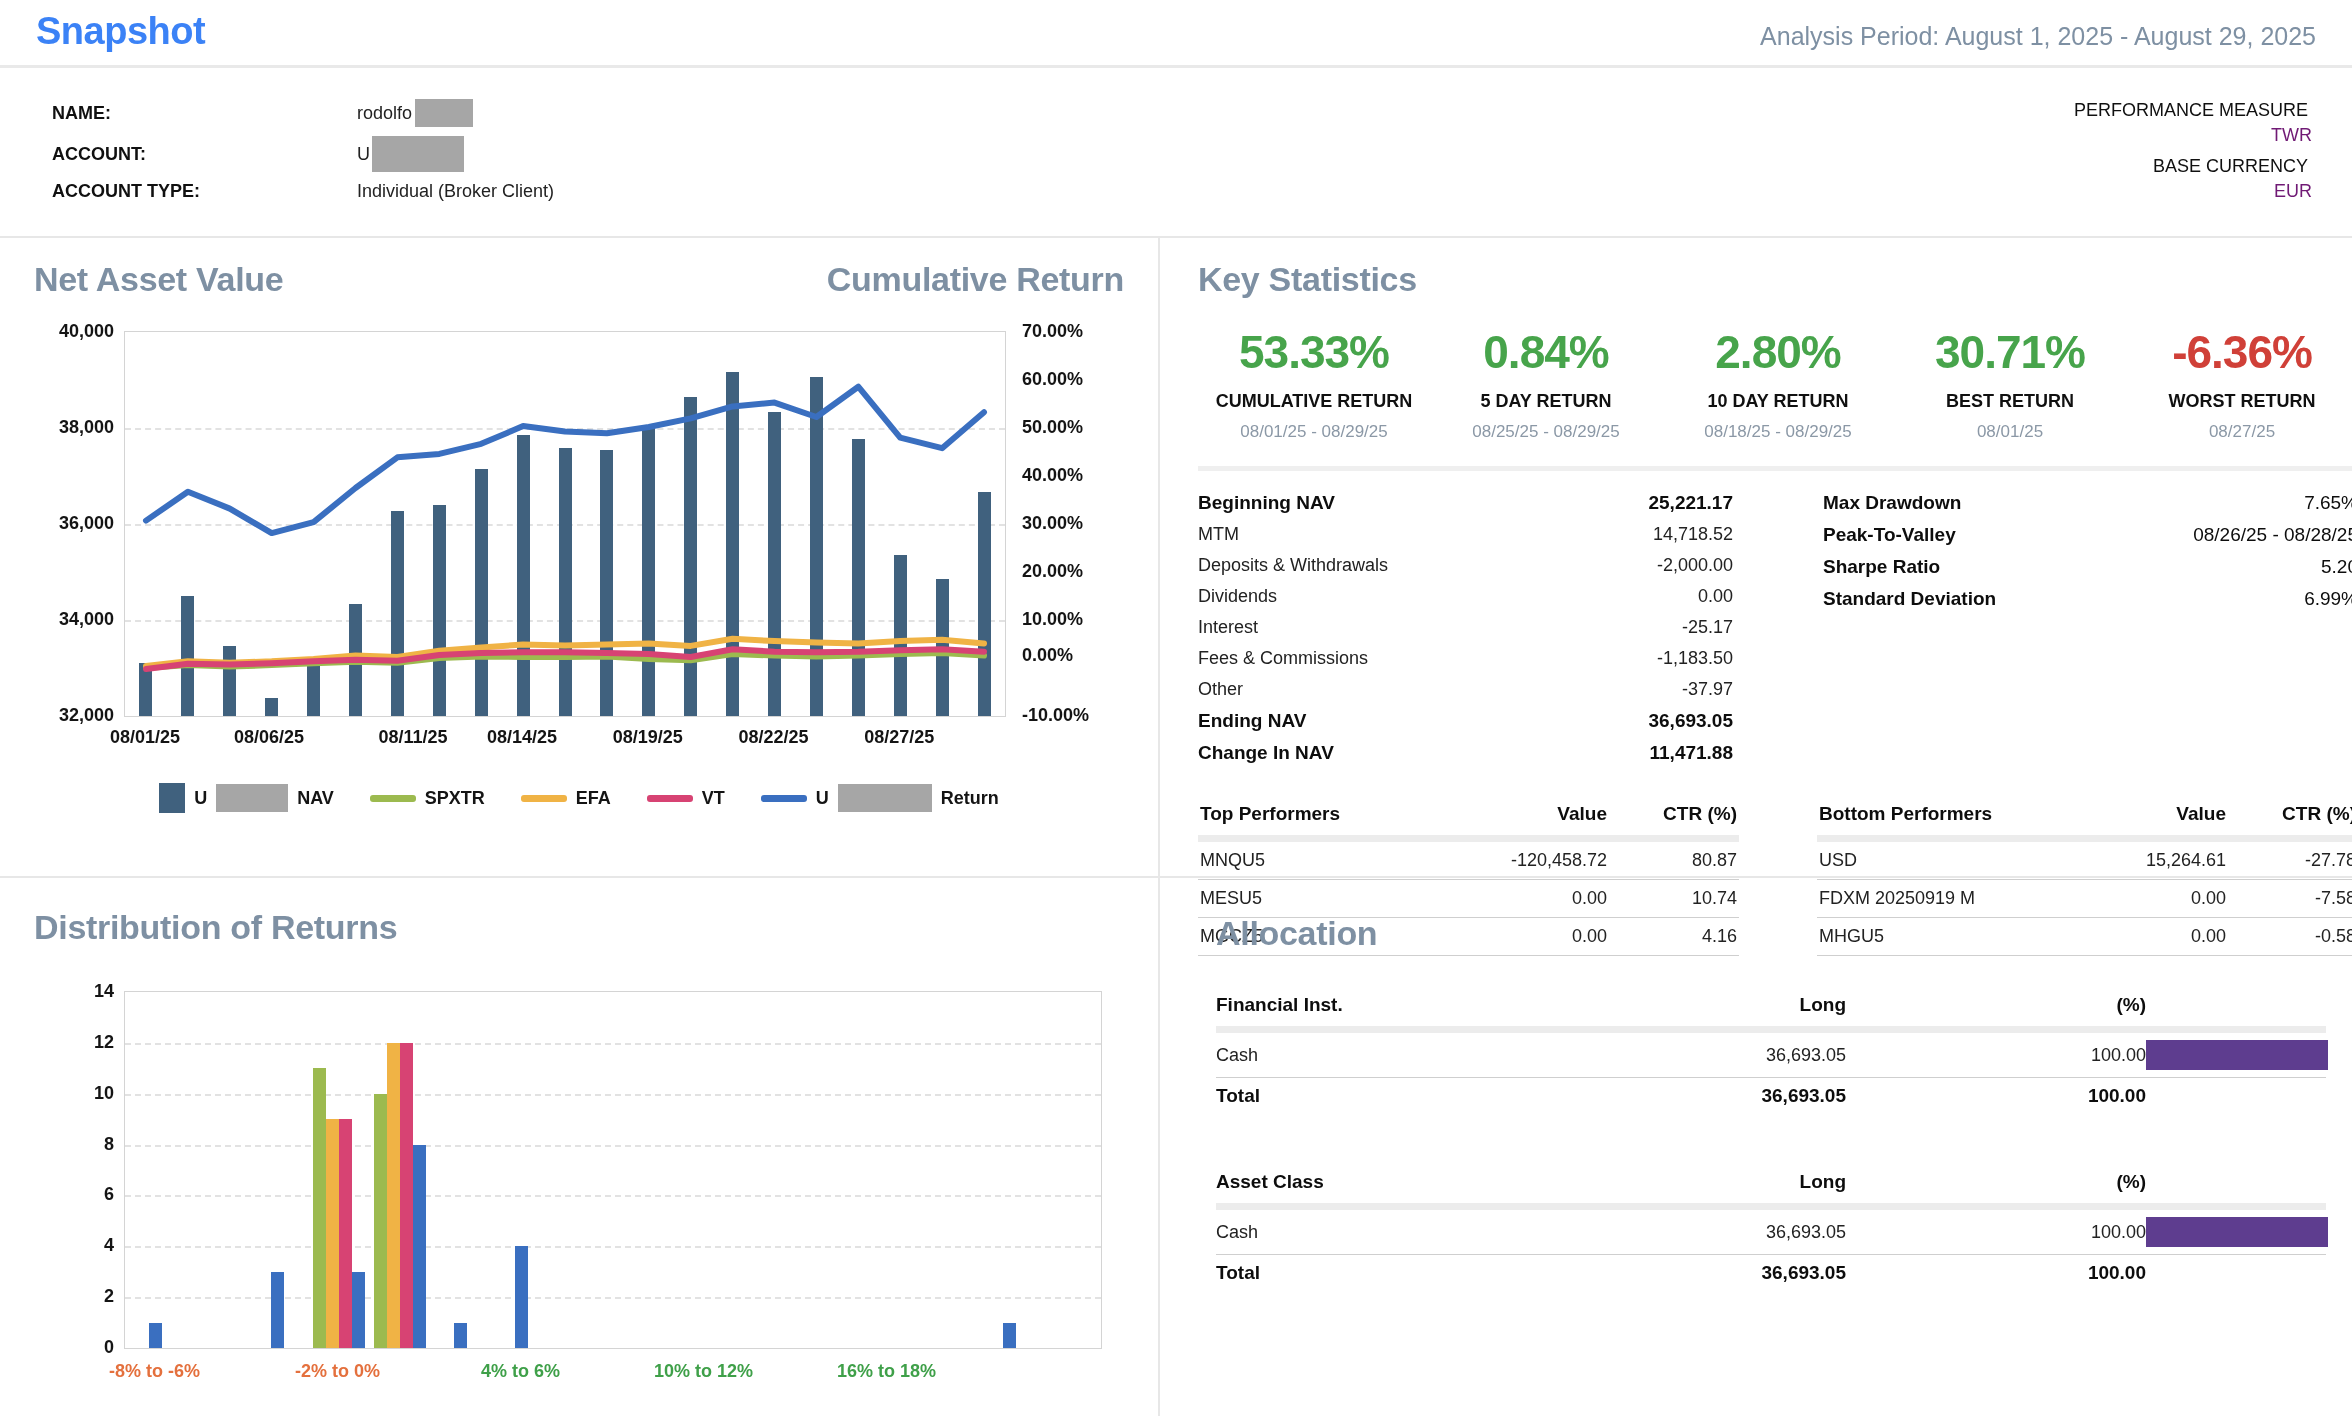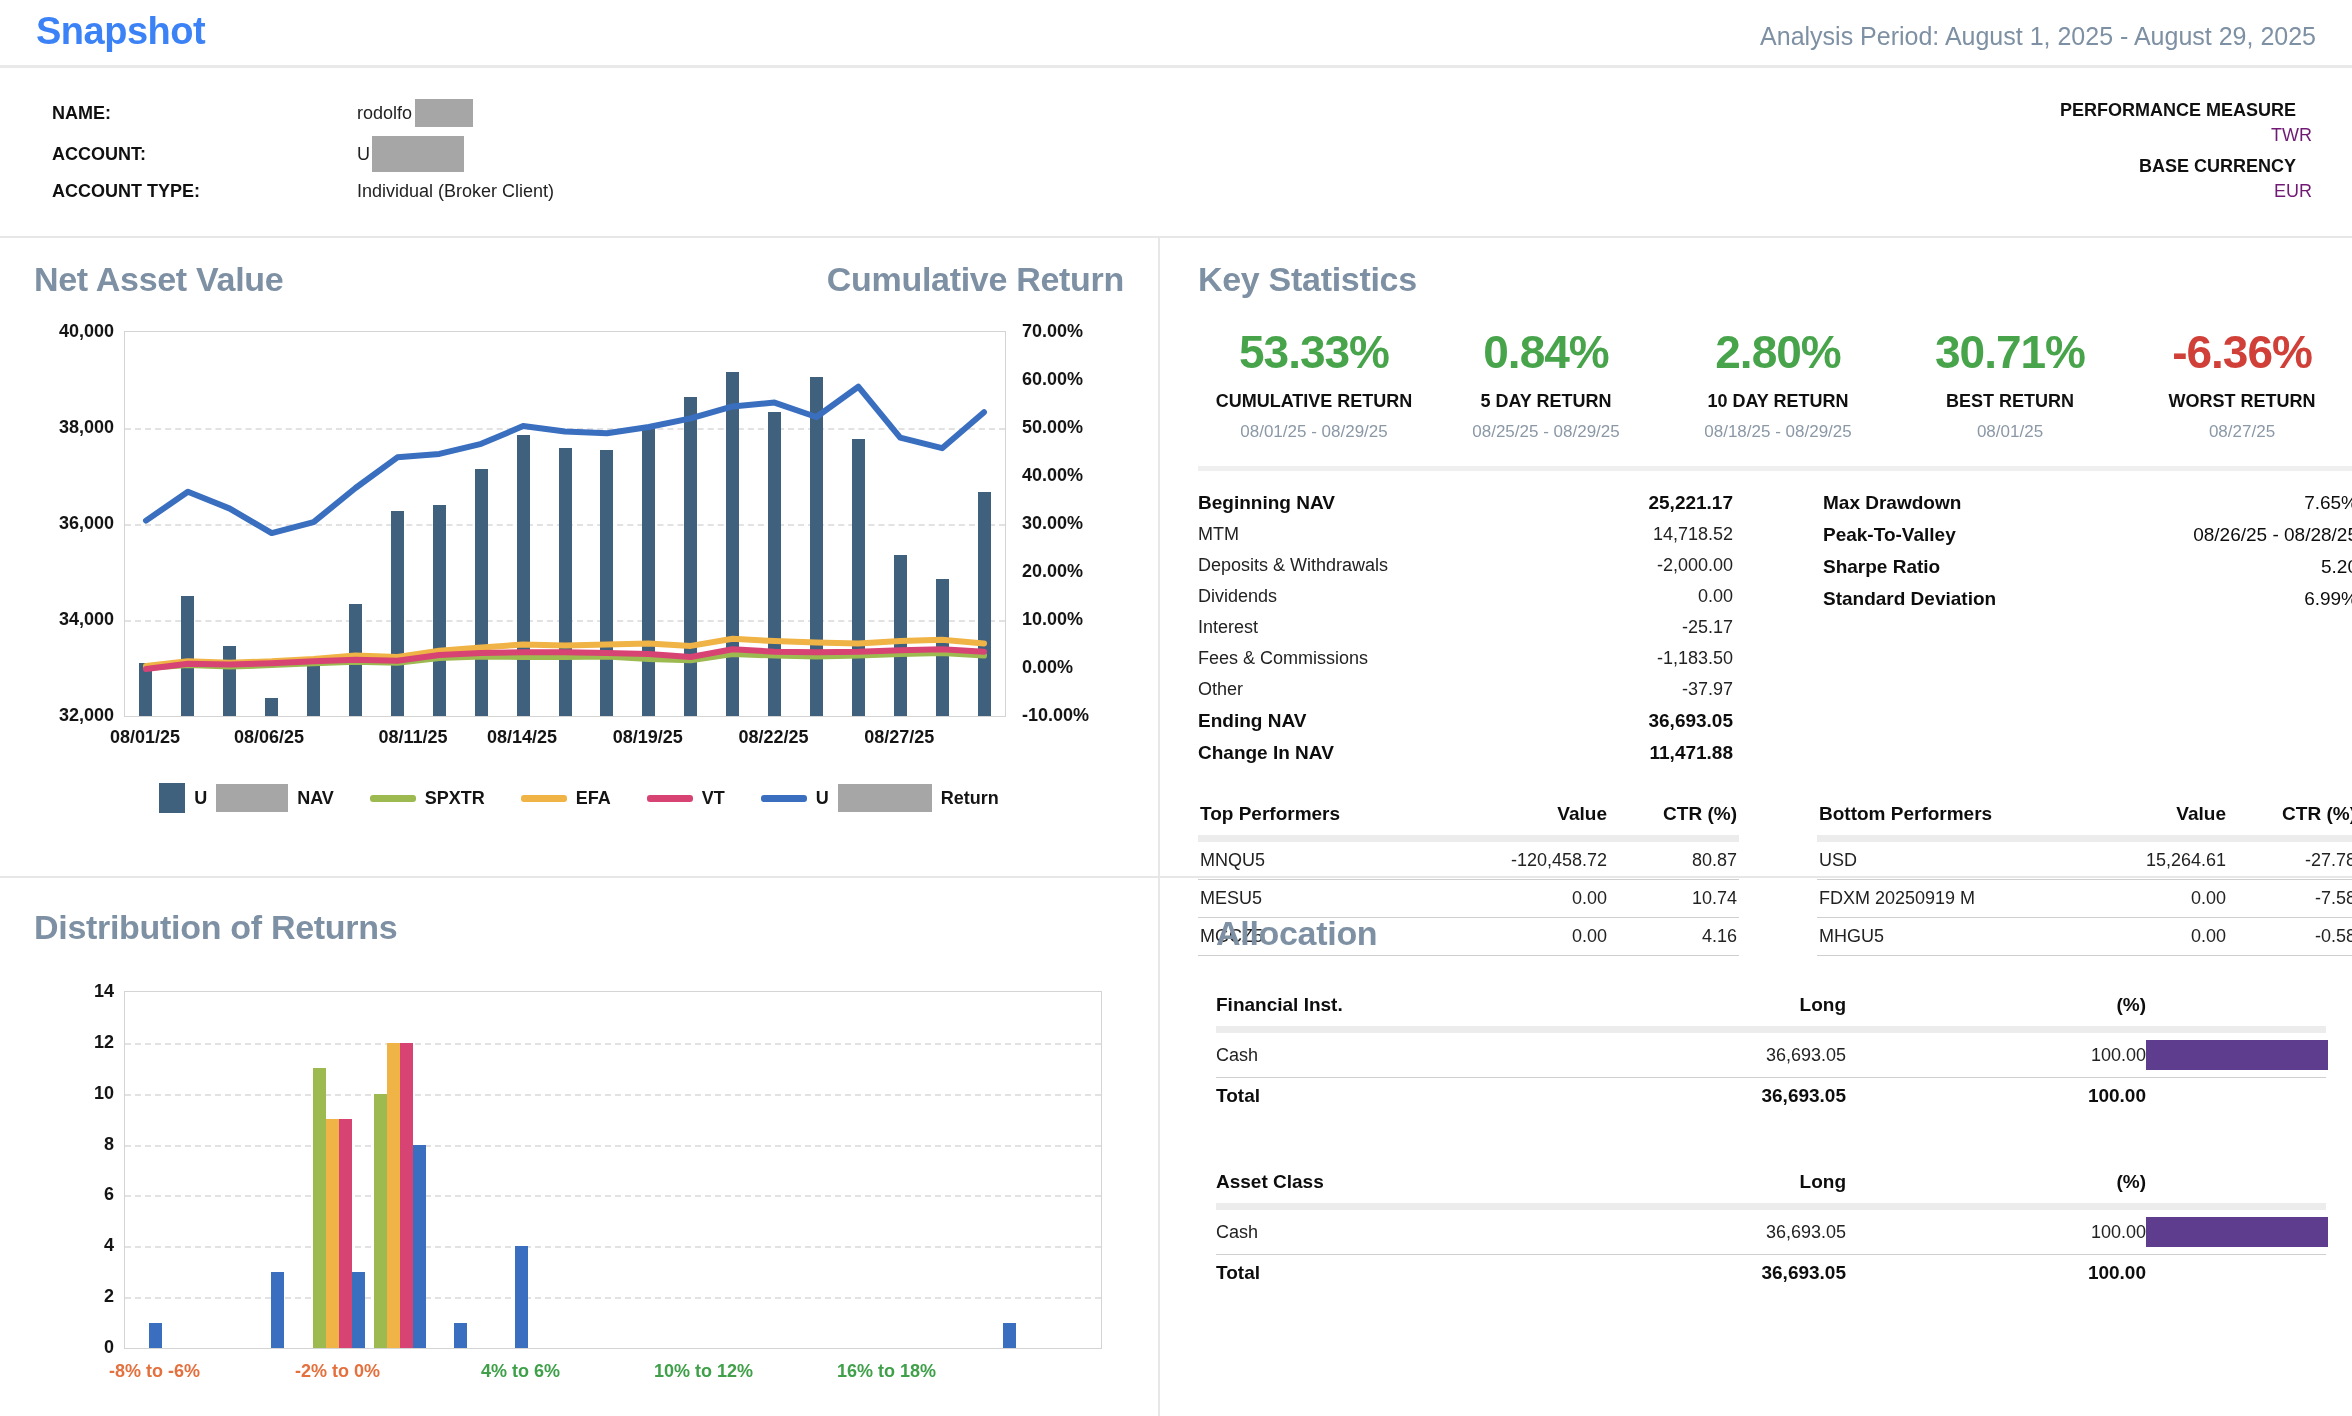--- a/index.html
+++ b/index.html
@@ -14,21 +14,21 @@
 
   
   .info{display:flex;justify-content:space-between;padding:22px 40px 24px 52px;}
   .irow{display:flex;align-items:center;margin:9px 0;font-size:18px;}
   .ilabel{width:305px;font-weight:700;color:#101010;}
   .ival{color:#222;display:flex;align-items:center;}
   .redact{display:inline-block;background:#a6a6a6;}
   .redact.r-name{width:58px;height:28px;margin-left:3px;}
   .redact.r-account{width:92px;height:36px;margin-left:2px;}
   .info-right{text-align:right;font-size:18px;padding-top:4px;}
-  .info-right .plabel{font-weight:700;color:#101010;margin:6px 16px 4px;}
+  .info-right .plabel{font-weight:400;color:#101010;margin:6px 4px 4px;}
   .info-right .pval{margin-bottom:10px;color:#701a75;}
 
   
   .main{display:flex;border-top:2px solid #e7e7e7;height:1211px;}
   .col-left{width:1164px;border-right:2px solid #e7e7e7;box-sizing:border-box;}
   .col-right{flex:1;box-sizing:border-box;}
   .section-title{font-size:34px;font-weight:600;color:#7e90a3;letter-spacing:-0.3px;}
 
   
   .nav-sec{height:640px;border-bottom:2px solid #e7e7e7;box-sizing:border-box;padding:22px 34px 0 34px;}
@@ -183,21 +183,21 @@
               </svg>
             </div>
           <div class="raxis" id="nav-raxis">
               <div class="tick" style="top: 0px;">70.00%</div>
               <div class="tick" style="top: 48px;">60.00%</div>
               <div class="tick" style="top: 96px;">50.00%</div>
               <div class="tick" style="top: 144px;">40.00%</div>
               <div class="tick" style="top: 192px;">30.00%</div>
               <div class="tick" style="top: 240px;">20.00%</div>
               <div class="tick" style="top: 288px;">10.00%</div>
-              <div class="tick" style="top: 336px;">0.00%</div>
+              <div class="tick" style="top: 324px;">0.00%</div>
               <div class="tick" style="top: 384px;">-10.00%</div>
             </div>
         </div>
         <div class="xaxis" id="nav-xaxis">
             <div class="tick" style="left: 20.9524px;">08/01/25</div>
             <div class="tick" style="left: 145px;">08/06/25</div>
             <div class="tick" style="left: 289px;">08/11/25</div>
             <div class="tick" style="left: 398.095px;">08/14/25</div>
             <div class="tick" style="left: 523.81px;">08/19/25</div>
             <div class="tick" style="left: 649.524px;">08/22/25</div>

